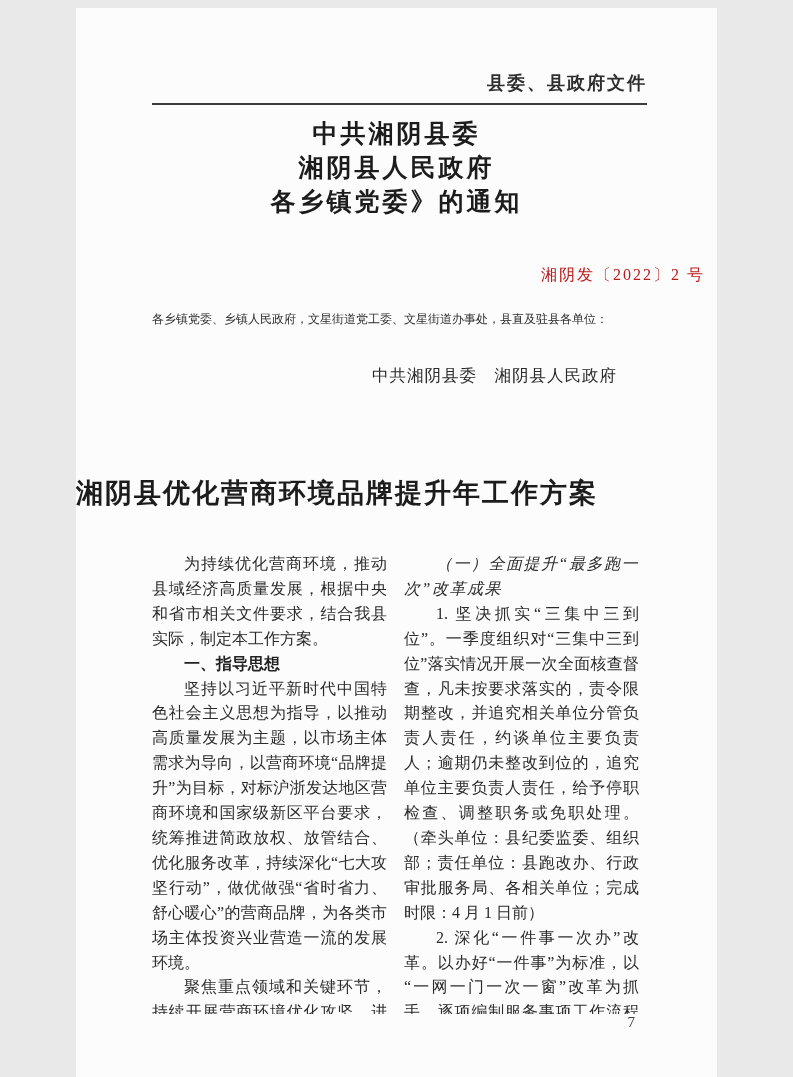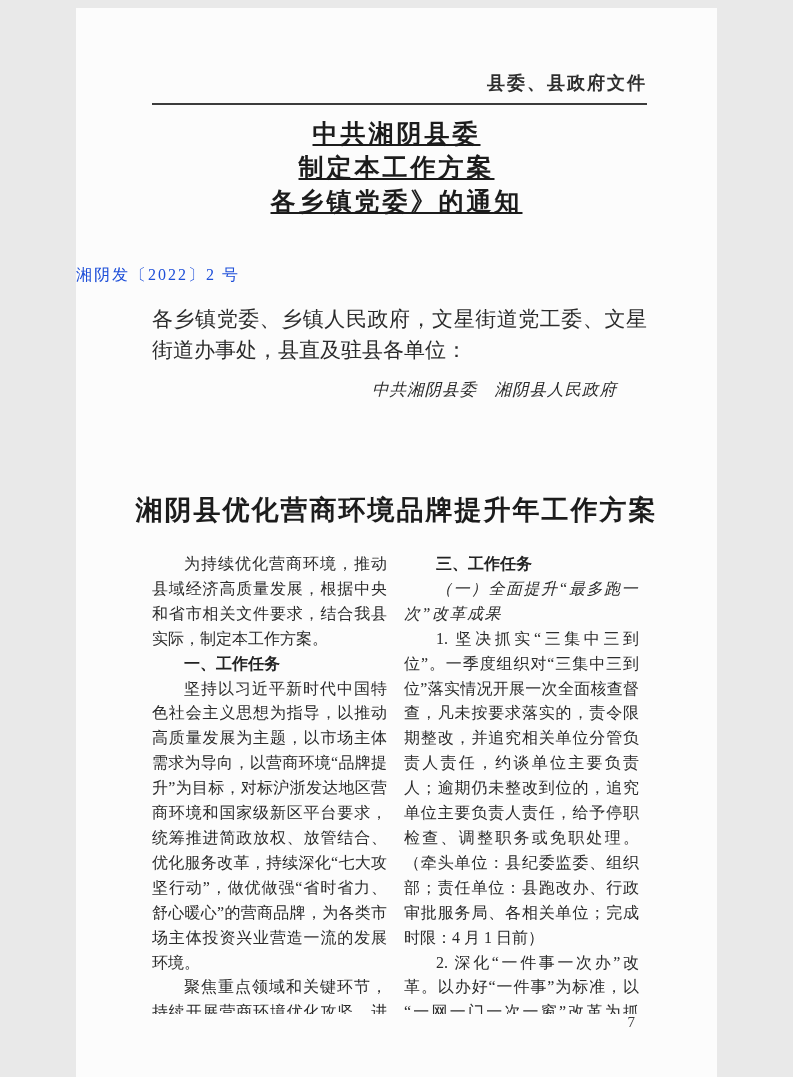--- a/index.html
+++ b/index.html
@@ -21,43 +21,43 @@
   }
   .masthead-rule {
     position:absolute; top:95px; left:76px; right:70px;
     border-top:2px solid #3c3c3c; height:0;
   }
   
   .notice-title {
     position:absolute; top:109px; left:0; right:0;
     text-align:center;
     font-weight:bold; font-size:25px; line-height:34px;
-    letter-spacing:3px; color:#1c1c1c;text-decoration:underline;
+    letter-spacing:3px; color:#1c1c1c;
   }
   .doc-number {
-    position:absolute; top:257px; left:0; right:5px;
-    text-align:left; font-size:16px; letter-spacing:2px; color:#1d4ed8;
+    position:absolute; top:257px; left:0; right:12px;
+    text-align:right; font-size:16px; letter-spacing:2px; color:#b91c1c;
   }
   
   .notice-body {
     position:absolute; top:296px; left:76px; right:70px;
     font-size:16.5px; line-height:31px; color:#2a2a2a;
     text-align:justify;
   }
   .notice-body .indent { text-indent:2em; }
   .sign-block {
-    position:absolute; top:366px; left:76px; right:70px;
-    text-align:right; font-size:16.5px; line-height:32px; color:#2a2a2a;font-style:italic;
+    position:absolute; top:352px; left:76px; right:70px;
+    text-align:right; font-size:16.5px; line-height:32px; color:#2a2a2a;
   }
   .sign-line { padding-right:30px; letter-spacing:1px; }
   .date-line { padding-right:38px; }
   
   .plan-title {
-    position:absolute; top:484px; left:0; right:0;
-    text-align:center; font-weight:bold; font-size:27px;
+    position:absolute; top:467px; left:0; right:0;
+    font-weight:bold; font-size:27px;
     letter-spacing:2px; color:#1c1c1c;
   }
   
   .columns {
     position:absolute; top:544px; left:76px; right:78px; height:462px;
     display:flex; gap:17px;
   }
   .column { flex:1 1 0; overflow:hidden; }
   .body-text {
     margin:0; font-size:16px; line-height:24.9px;
@@ -80,45 +80,44 @@
 </head>
 <body>
 
 <div class="page">
 
   <div class="masthead">县委、县政府文件</div>
   <div class="masthead-rule"></div>
 
   <div class="notice-title">
     <div>中共湘阴县委</div>
-    <div>制定本工作方案</div>
+    <div>湘阴县人民政府</div>
     <div>各乡镇党委》的通知</div>
   </div>
 
   <div class="doc-number">湘阴发〔2022〕2 号</div>
 
   <div class="notice-body">
-    <p class="body-text cont" style="font-size:21px;line-height:31px;">各乡镇党委、乡镇人民政府，文星街道党工委、文星街道办事处，县直及驻县各单位：</p>
+    <p class="body-text cont" style="font-size:12px;line-height:31px;">各乡镇党委、乡镇人民政府，文星街道党工委、文星街道办事处，县直及驻县各单位：</p>
   </div>
 
   <div class="sign-block">
     <div class="sign-line">中共湘阴县委　湘阴县人民政府</div>
   </div>
 
   <div class="plan-title">湘阴县优化营商环境品牌提升年工作方案</div>
 
   <div class="columns">
     <div class="column">
         <p class="body-text para">为持续优化营商环境，推动县域经济高质量发展，根据中央和省市相关文件要求，结合我县实际，制定本工作方案。</p>
-        <p class="body-text heading">一、工作任务</p>
+        <p class="body-text heading">一、指导思想</p>
         <p class="body-text para">坚持以习近平新时代中国特色社会主义思想为指导，以推动高质量发展为主题，以市场主体需求为导向，以营商环境“品牌提升”为目标，对标沪浙发达地区营商环境和国家级新区平台要求，统筹推进简政放权、放管结合、优化服务改革，持续深化“七大攻坚行动”，做优做强“省时省力、舒心暖心”的营商品牌，为各类市场主体投资兴业营造一流的发展环境。</p>
         <p class="body-text para">聚焦重点领域和关键环节，持续开展营商环境优化攻坚，进一步完善营商环境制度体系，着力打造宽松便利的市场环境、高效务实的政务环境、惠企利企的经营环境、公平正义的法治环境、诚实守信的社会环境，亲清政商关系迈上新台阶，力争 2022 年在全市优化营商环境评价中位居前</p>
       </div>
     <div class="column">
-        <p class="body-text heading">三、工作任务</p>
         <p class="body-text subheading">（一）全面提升“最多跑一次”改革成果</p>
         <p class="body-text para">1. 坚决抓实“三集中三到位”。一季度组织对“三集中三到位”落实情况开展一次全面核查督查，凡未按要求落实的，责令限期整改，并追究相关单位分管负责人责任，约谈单位主要负责人；逾期仍未整改到位的，追究单位主要负责人责任，给予停职检查、调整职务或免职处理。（牵头单位：县纪委监委、组织部；责任单位：县跑改办、行政审批服务局、各相关单位；完成时限：4 月 1 日前）</p>
         <p class="body-text para">2. 深化“一件事一次办”改革。以办好“一件事”为标准，以“一网一门一次一窗”改革为抓手，逐项编制服务事项工作流程和办事指南，落实 255 件服务事项“一件事一次办”。强化“跨省通办”和涉企经营许可事项“告知承诺制”等改革，办事材料在现有基础上平均再压减 25% 以上，平均法定办理时限提速率达 90% 以上。（牵</p>
       </div>
   </div>
 
   <div class="page-number">7</div>
 
 </div>
 

